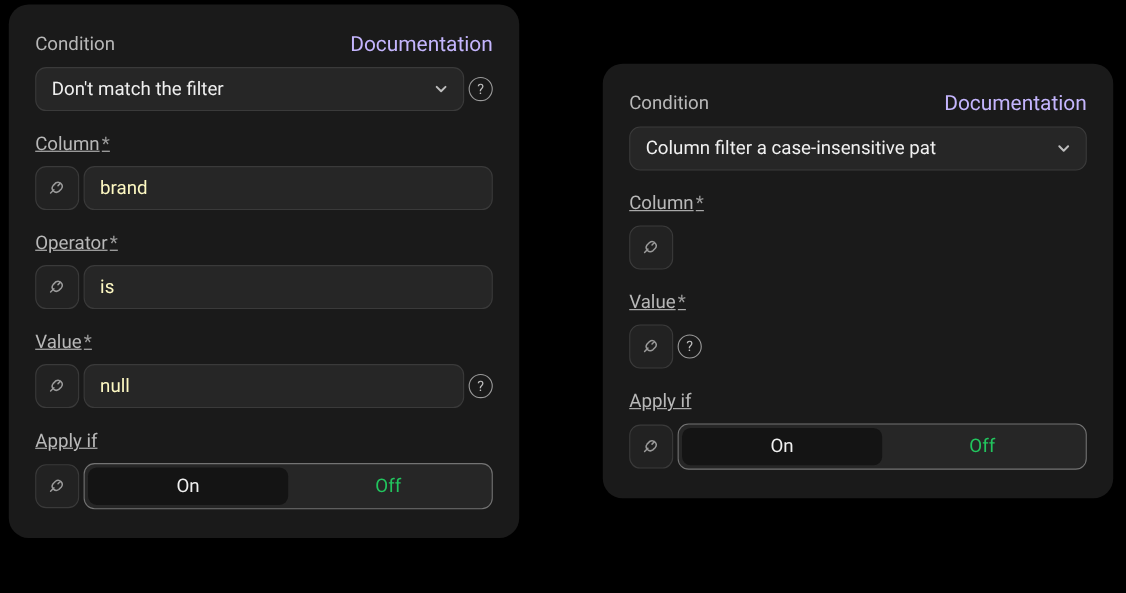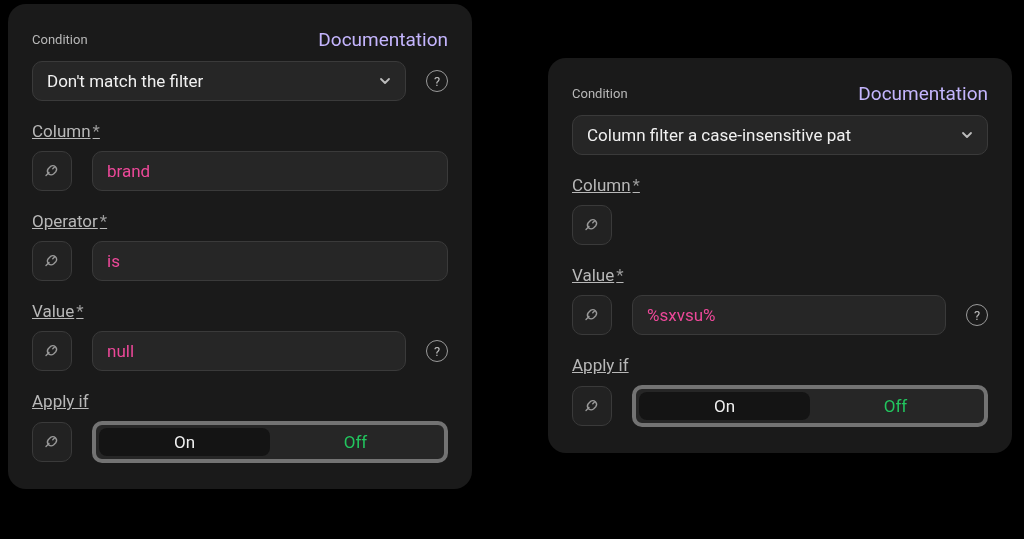--- a/index.html
+++ b/index.html
@@ -32,36 +32,36 @@
     top: 58px;
     width: 464px;
   }
   .row-header {
     display: flex;
     justify-content: space-between;
     align-items: center;
     margin-bottom: 10px;
   }
   .label {
-    font-size: 13px;
+    font-size: 17px;
     color: #b8b8b8;
   }
   .req-star {
     color: #9a9a9a;
     margin-left: 2px;
   }
   .doc-link {
     font-size: 19px;
     color: #c4b5fd;
     cursor: pointer;
   }
   .field-row {
     display: flex;
     align-items: center;
-    gap: 20px;
+    gap: 4px;
     margin-bottom: 20px;
   }
   .field-row:last-child { margin-bottom: 0; }
   .select-box {
     flex: 1;
     height: 40px;
     background: #262626;
     border: 1px solid #3a3a3a;
     border-radius: 10px;
     display: flex;
@@ -113,29 +113,29 @@
   }
   .plug-btn svg { display: block; }
   .text-input {
     flex: 1;
     height: 40px;
     background: #262626;
     border: 1px solid #3a3a3a;
     border-radius: 10px;
     padding: 0 14px;
     font-size: 17px;
-    color: #ec4899;
+    color: #fef9c3;
     outline: none;
     font-family: inherit;
   }
   .toggle-group {
     flex: 1;
     height: 42px;
     background: #262626;
-    border: 4px solid #737373;
+    border: 1px solid #737373;
     border-radius: 10px;
     display: flex;
     align-items: center;
     padding: 3px;
   }
   .toggle-opt {
     flex: 1;
     height: 100%;
     display: flex;
     align-items: center;
@@ -265,21 +265,20 @@
 
     <div class="section-label">
       <span>Value</span><span class="req-star">*</span>
     </div>
     <div class="field-row">
       <div class="plug-btn">
         <svg width="18" height="18" viewBox="0 0 24 24">
           <path d="M8 14 L4 18 M10 6 L7 9 M16 6 L13 9 M7 9 A5 5 0 0 0 14 16 L17 13 A5 5 0 0 0 10 6" stroke="#9a9a9a" stroke-width="1.8" fill="none" stroke-linecap="round" stroke-linejoin="round"></path>
         </svg>
       </div>
-      <input class="text-input" value="%sxvsu%" style="">
       <div class="help-icon">
         <span>?</span>
       </div>
     </div>
 
     <div class="section-label">Apply if</div>
     <div class="field-row">
       <div class="plug-btn">
         <svg width="18" height="18" viewBox="0 0 24 24">
           <path d="M8 14 L4 18 M10 6 L7 9 M16 6 L13 9 M7 9 A5 5 0 0 0 14 16 L17 13 A5 5 0 0 0 10 6" stroke="#9a9a9a" stroke-width="1.8" fill="none" stroke-linecap="round" stroke-linejoin="round"></path>

